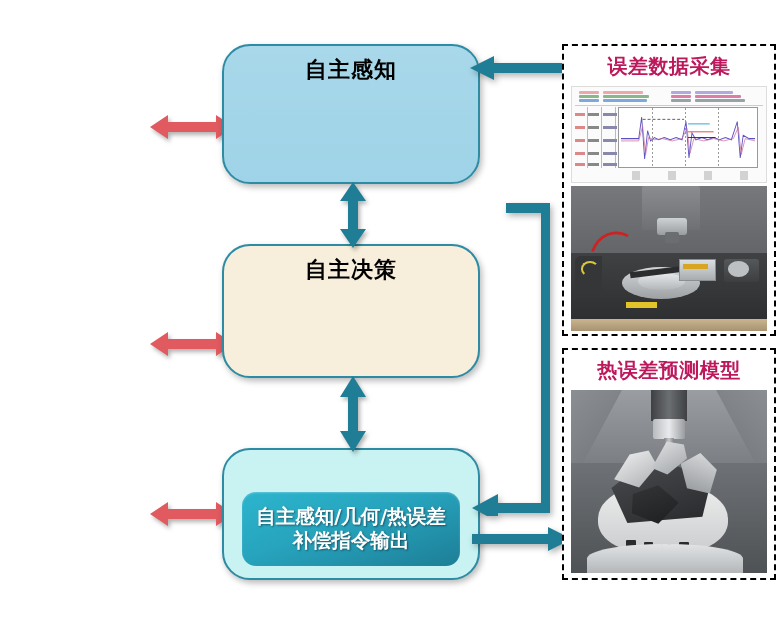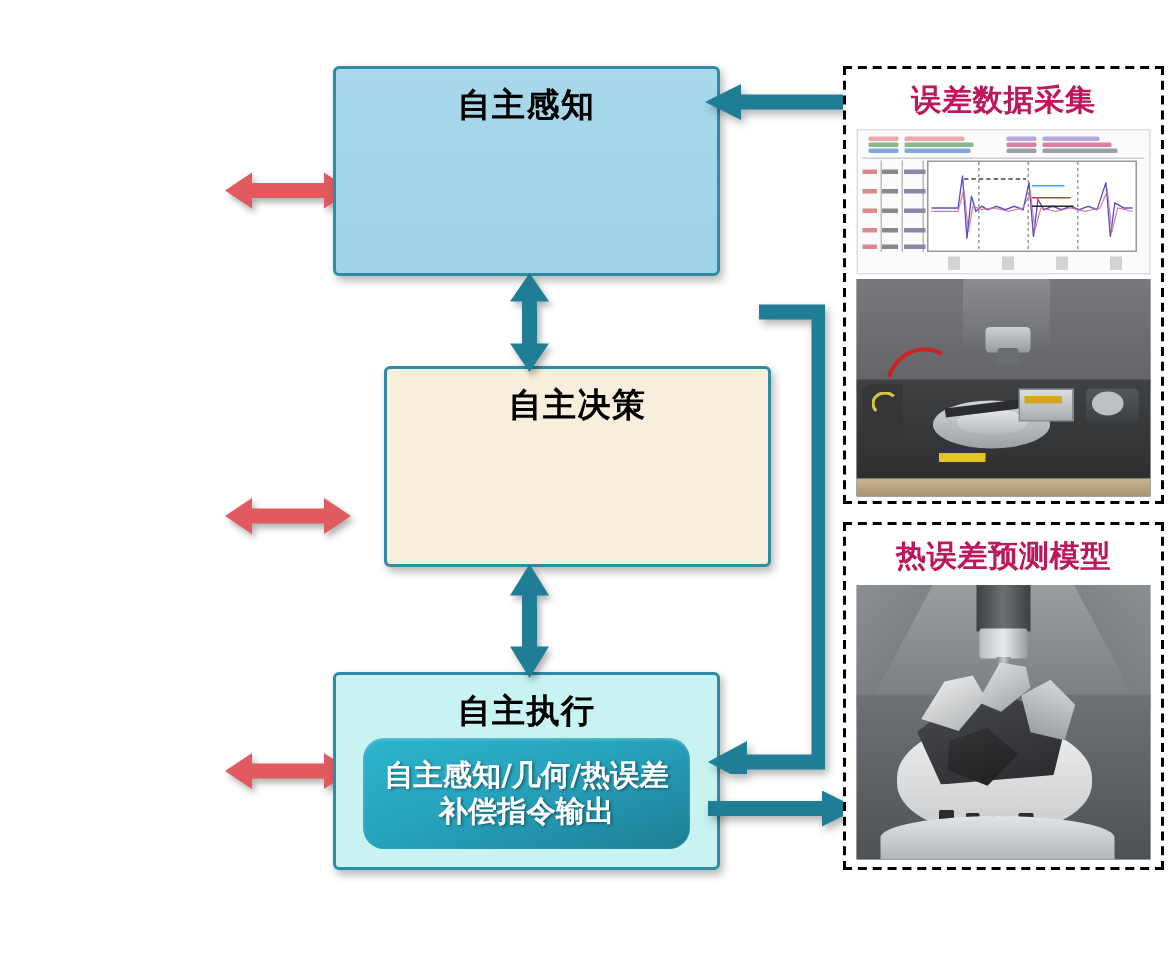--- a/index.html
+++ b/index.html
@@ -37,21 +37,21 @@
     text-shadow:0 1px 1px rgba(0,0,0,.28);
   }
   #model-0{top:88px;height:100px;}
   #model-1{top:272px;height:100px;}
   #model-2{top:456px;height:100px;}
 
   
   .stage-box{
     position:absolute;
     border:2px solid #2d8ba3;
-    border-radius:4px;
+    border-radius:28px;
     box-sizing:border-box;
     box-shadow:2px 3px 6px rgba(0,0,0,.28);
   }
   .stage-title{
     position:absolute;left:0;top:9px;width:100%;
     text-align:center;font-size:22px;font-weight:700;color:#000;
     font-family:"DejaVu Sans","Liberation Sans",sans-serif;
     letter-spacing:1px;
   }
   .stage-inner{
@@ -62,21 +62,21 @@
     text-align:center;
     color:#fff;font-weight:700;font-size:19.5px;line-height:1.22;
     font-family:"DejaVu Sans","Liberation Sans",sans-serif;
     text-shadow:1px 1px 2px rgba(0,0,0,.45);
     padding:0 6px;box-sizing:border-box;
     box-shadow:inset 0 1px 2px rgba(255,255,255,.25);
   }
   #box-perception{left:222px;top:44px;width:258px;height:140px;
     background:linear-gradient(180deg,#a8d8ea 0%,#9fd3e7 100%);}
   #box-decision{left:222px;top:244px;width:258px;height:134px;
-    background:#f7eedb;margin-left:34px;}
+    background:#f7eedb;}
   #box-execution{left:222px;top:448px;width:258px;height:132px;
     background:#c9f2f2;}
   #box-decision .stage-inner{top:44px;bottom:14px;}
   
   .red-arrow{
     position:absolute;height:26px;
     filter:drop-shadow(2px 3px 2px rgba(0,0,0,.3));
   }
   
   .teal-varrow{
@@ -143,21 +143,20 @@
 
   <div class="stage-box" id="box-perception">
     <div class="stage-title">自主感知</div>
   </div>
 
   <div class="stage-box" id="box-decision">
     <div class="stage-title">自主决策</div>
   </div>
 
   <div class="stage-box" id="box-execution">
-    <div class="stage-title">自主执行</div>
     <div class="stage-inner">自主感知/几何/热误差补偿指令输出</div>
   </div>
 
   <svg class="teal-varrow" style="left:336px;top:182px;width:34px;height:66px" viewBox="0 0 34 66">
     <polygon points="17,0 30,19 22,19 22,47 30,47 17,66 4,47 12,47 12,19 4,19" fill="#1f7e96"></polygon>
   </svg>
   <svg class="teal-varrow" style="left:336px;top:376px;width:34px;height:76px" viewBox="0 0 34 76">
     <polygon points="17,0 30,21 22,21 22,55 30,55 17,76 4,55 12,55 12,21 4,21" fill="#1f7e96"></polygon>
   </svg>
 

